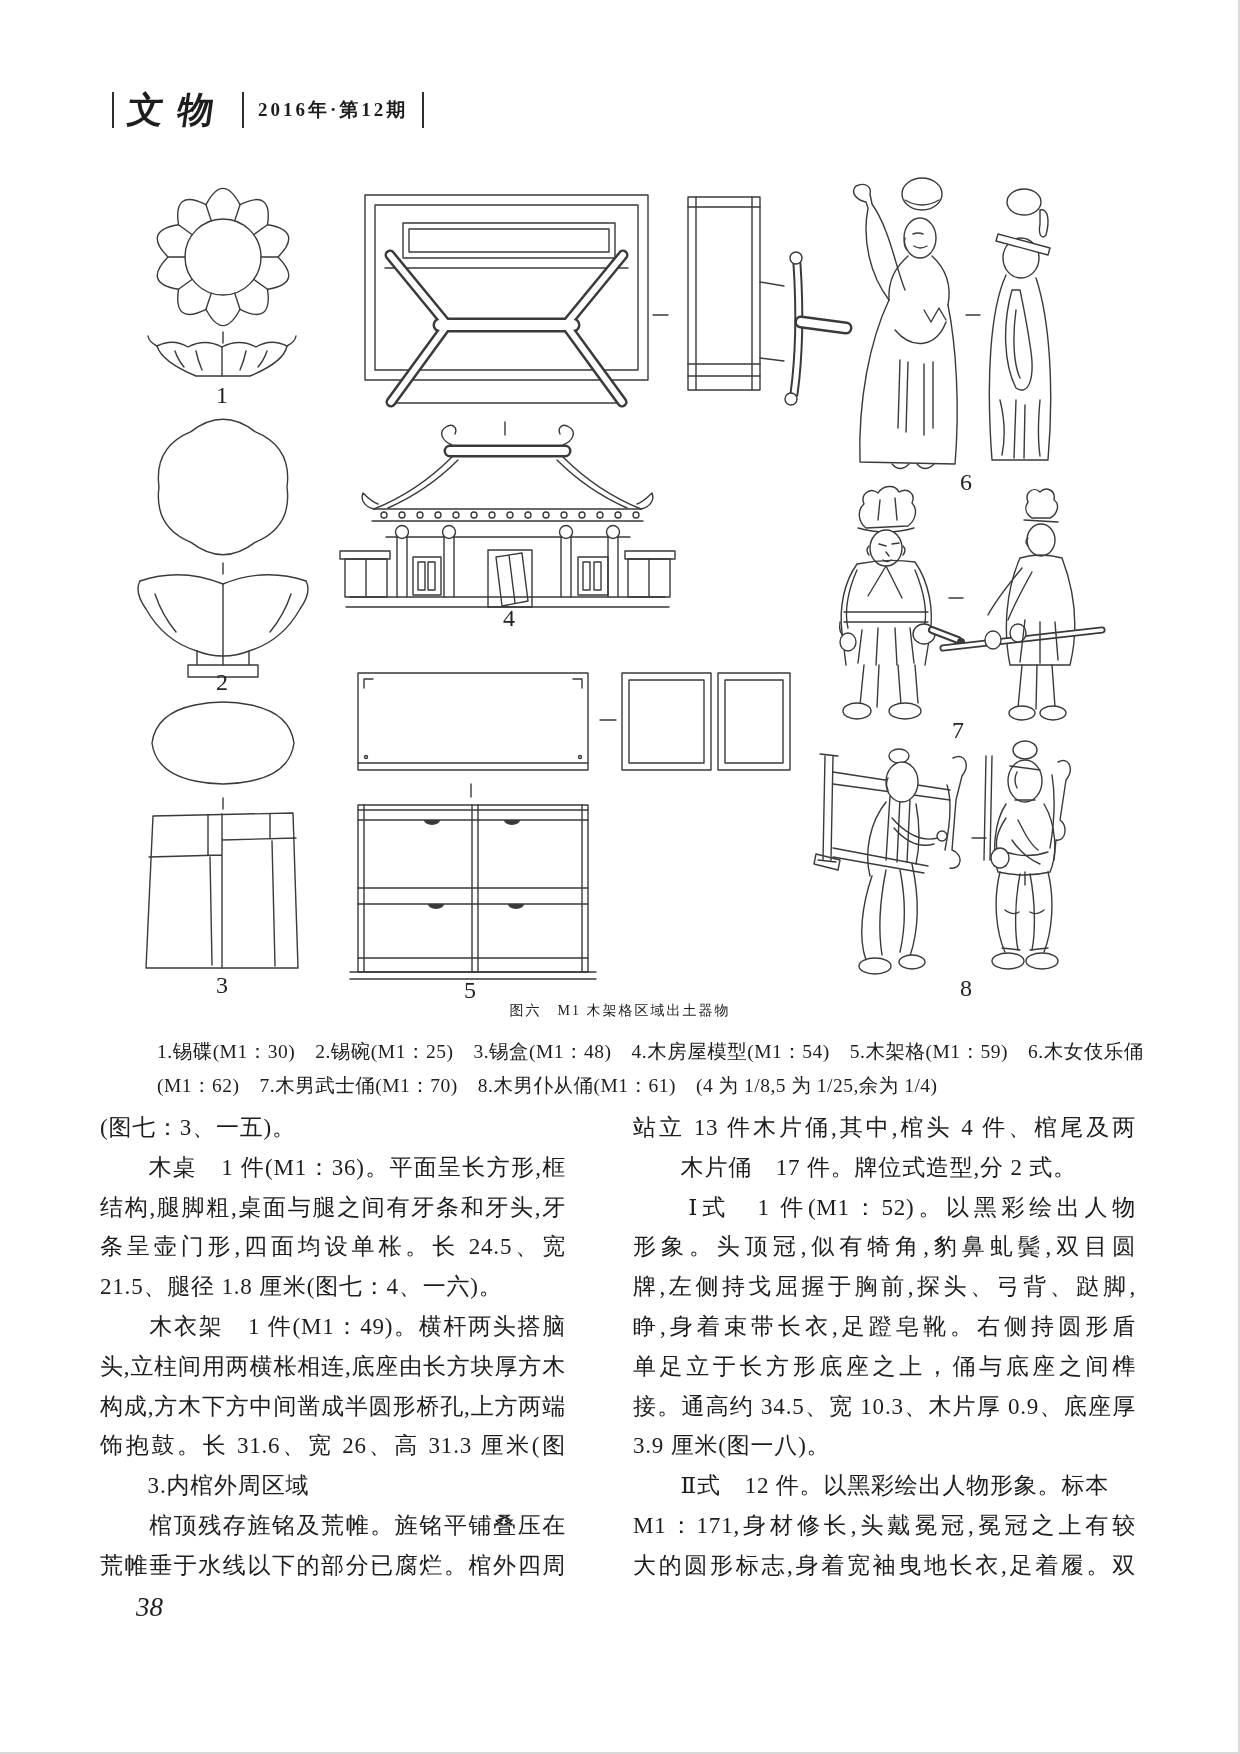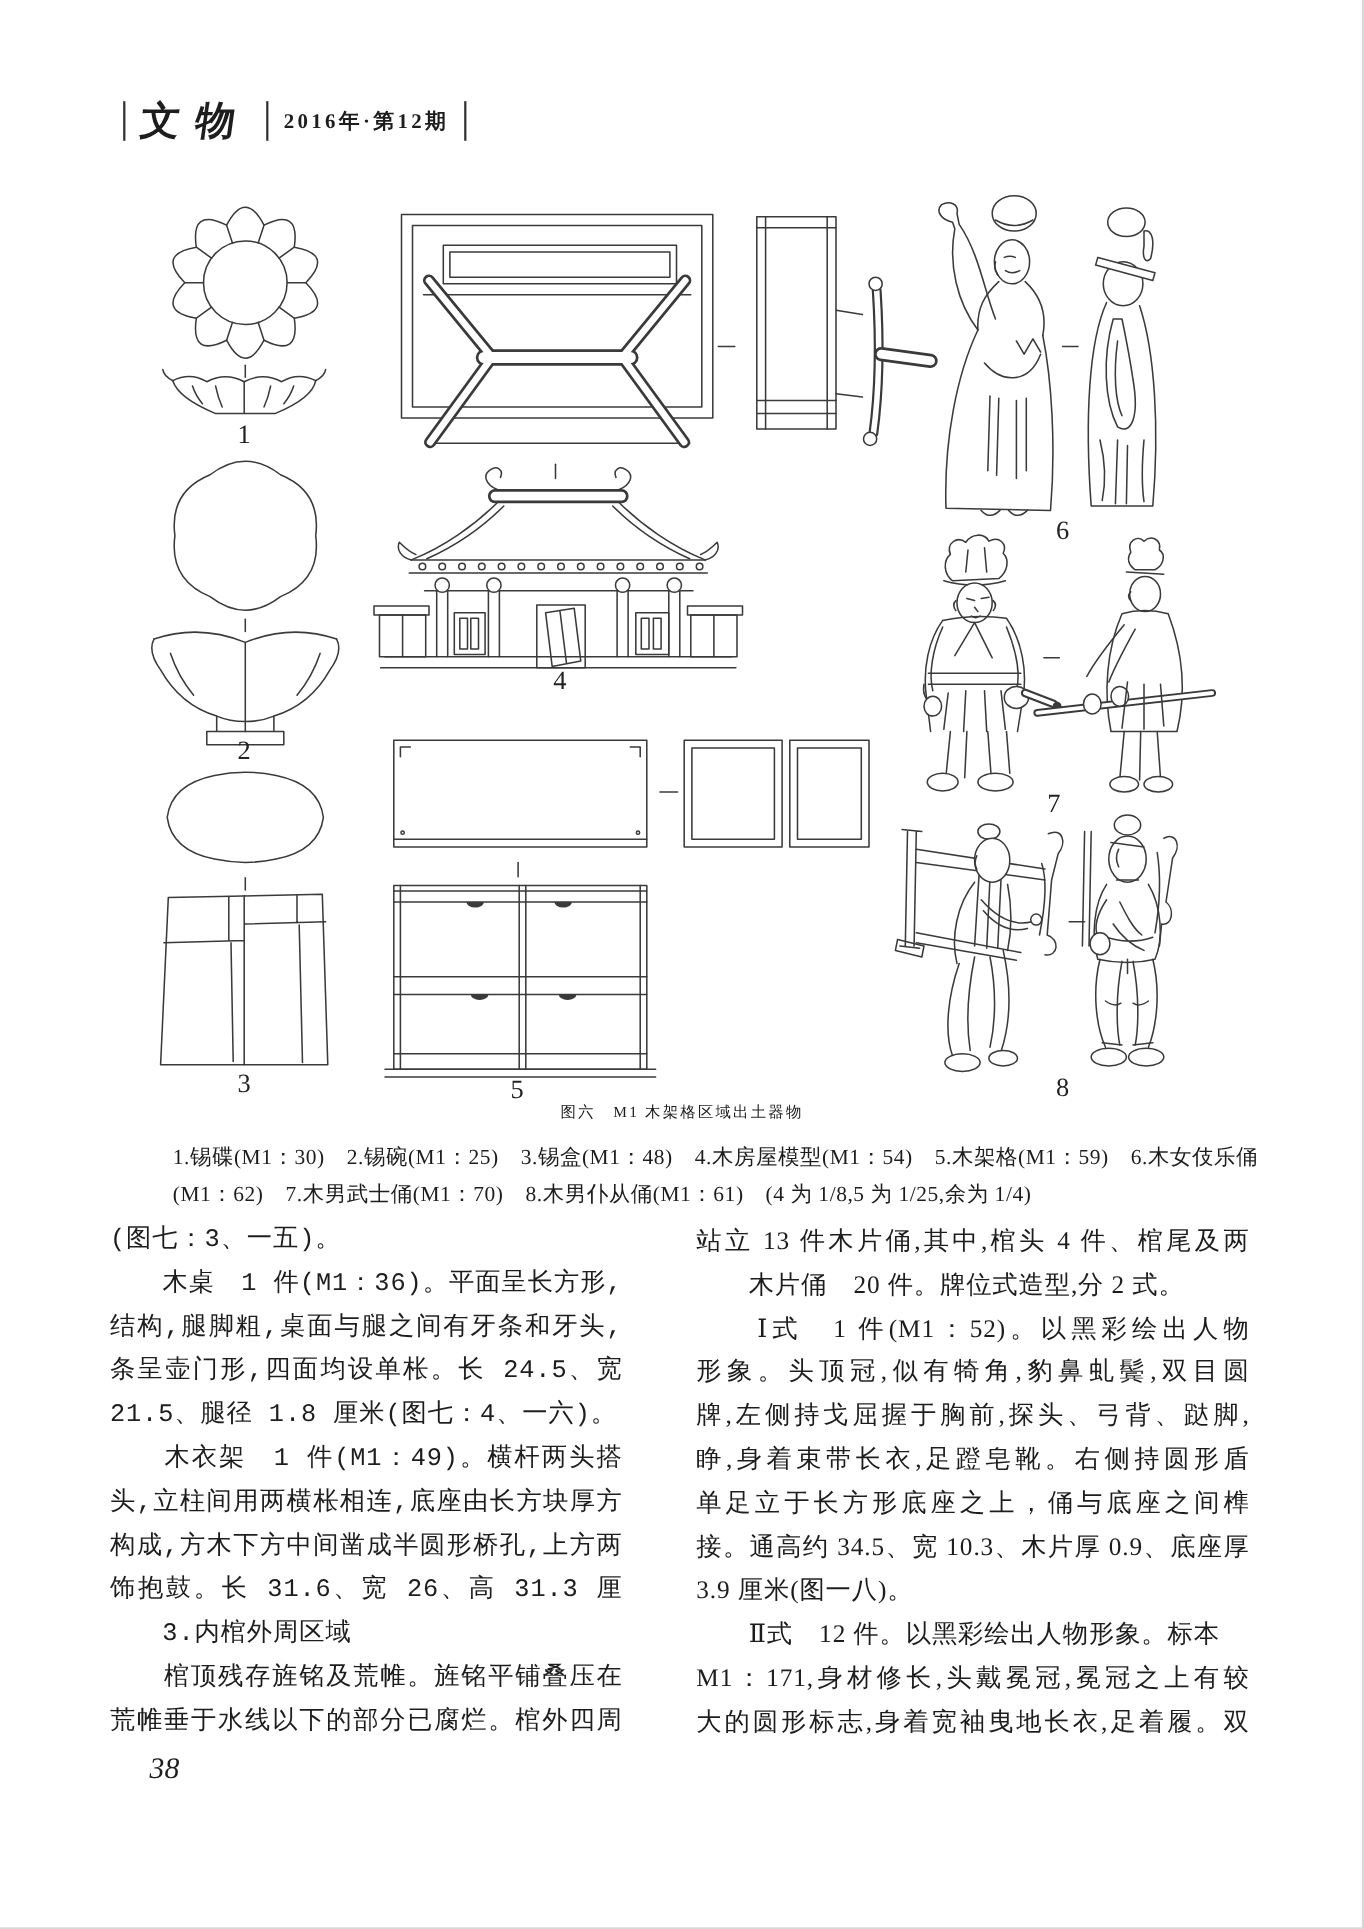--- a/index.html
+++ b/index.html
@@ -19,21 +19,21 @@
   svg .tw{fill:none;stroke:#fff;stroke-linecap:round;}
   svg .num{font-family:"Liberation Serif","DejaVu Serif",serif;font-size:24px;fill:#222;}
   
   #cap-title{position:absolute;left:0;top:1002px;width:1240px;text-align:center;
              font-size:14px;letter-spacing:2px;}
   .capline{position:absolute;left:157px;width:960px;font-size:19.5px;letter-spacing:0.5px;white-space:nowrap;}
   #capline1{top:1038px;}
   #capline2{top:1072px;}
   
   .tcol{position:absolute;top:1108px;font-size:23px;line-height:39.8px;letter-spacing:0.8px;}
-  #col-left{left:100px;width:466px;font-family:Liberation Mono, monospace;}
+  #col-left{left:100px;width:466px;}
   #col-right{left:633px;width:503px;}
   .tl{text-align:justify;text-align-last:justify;height:39.8px;overflow:hidden;}
   .tl.short{text-align-last:left;}
   
   #pagenum{position:absolute;left:100px;top:1592px;font-size:27px;font-style:italic;margin-left:36px;}
 </style>
 </head>
 <body>
 
 <div id="page">
@@ -280,21 +280,21 @@
     <div class="tl">头,立柱间用两横枨相连,底座由长方块厚方木</div>
     <div class="tl">构成,方木下方中间凿成半圆形桥孔,上方两端</div>
     <div class="tl short">饰抱鼓。长 31.6、宽 26、高 31.3 厘米(图七：5)。</div>
     <div class="tl short">　　3.内棺外周区域</div>
     <div class="tl">　　棺顶残存旌铭及荒帷。旌铭平铺叠压在</div>
     <div class="tl">荒帷垂于水线以下的部分已腐烂。棺外四周</div>
   </div>
 
   <div id="col-right" class="tcol">
     <div class="tl">站立 13 件木片俑,其中,棺头 4 件、棺尾及两</div>
-    <div class="tl short">　　木片俑　20 件。牌位式造型,分 2 式。</div>
+    <div class="tl short">　　木片俑　17 件。牌位式造型,分 2 式。</div>
     <div class="tl">　　Ⅰ式　1 件(M1：52)。以黑彩绘出人物</div>
     <div class="tl">形象。头顶冠,似有犄角,豹鼻虬鬓,双目圆</div>
     <div class="tl">牌,左侧持戈屈握于胸前,探头、弓背、跶脚,</div>
     <div class="tl">睁,身着束带长衣,足蹬皂靴。右侧持圆形盾</div>
     <div class="tl">单足立于长方形底座之上，俑与底座之间榫</div>
     <div class="tl">接。通高约 34.5、宽 10.3、木片厚 0.9、底座厚</div>
     <div class="tl short">3.9 厘米(图一八)。</div>
     <div class="tl short">　　Ⅱ式　12 件。以黑彩绘出人物形象。标本</div>
     <div class="tl">M1：171,身材修长,头戴冕冠,冕冠之上有较</div>
     <div class="tl">大的圆形标志,身着宽袖曳地长衣,足着履。双</div>

